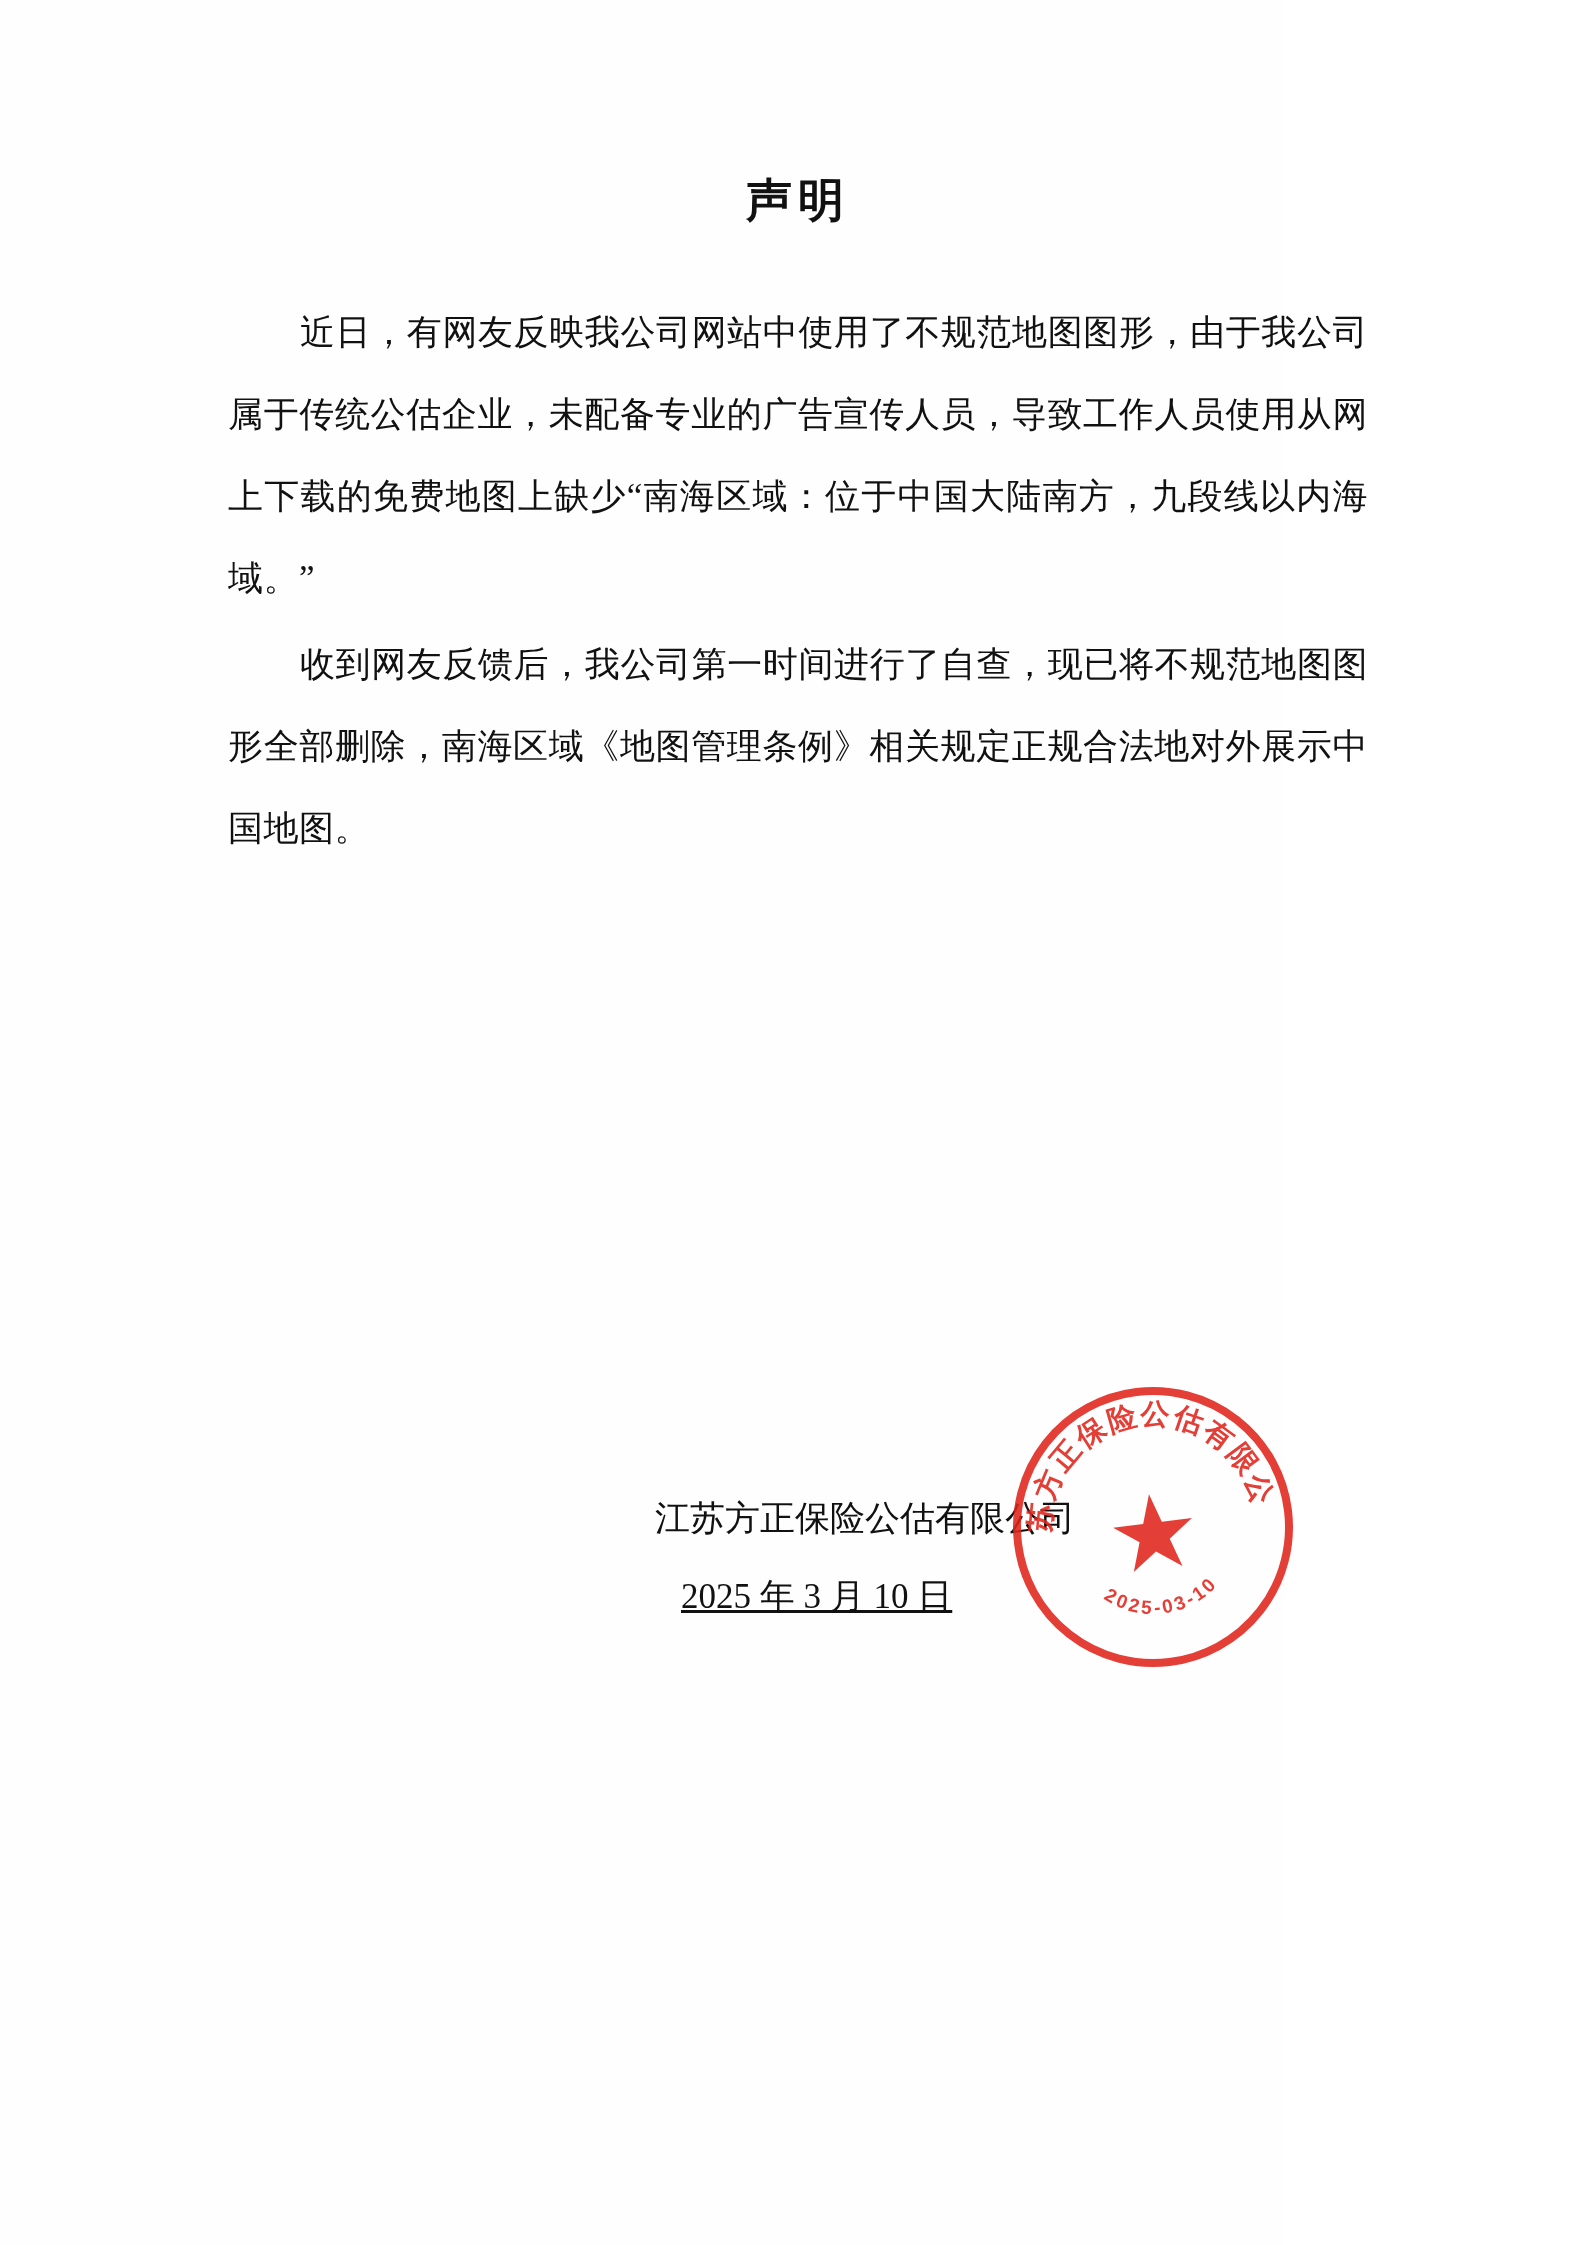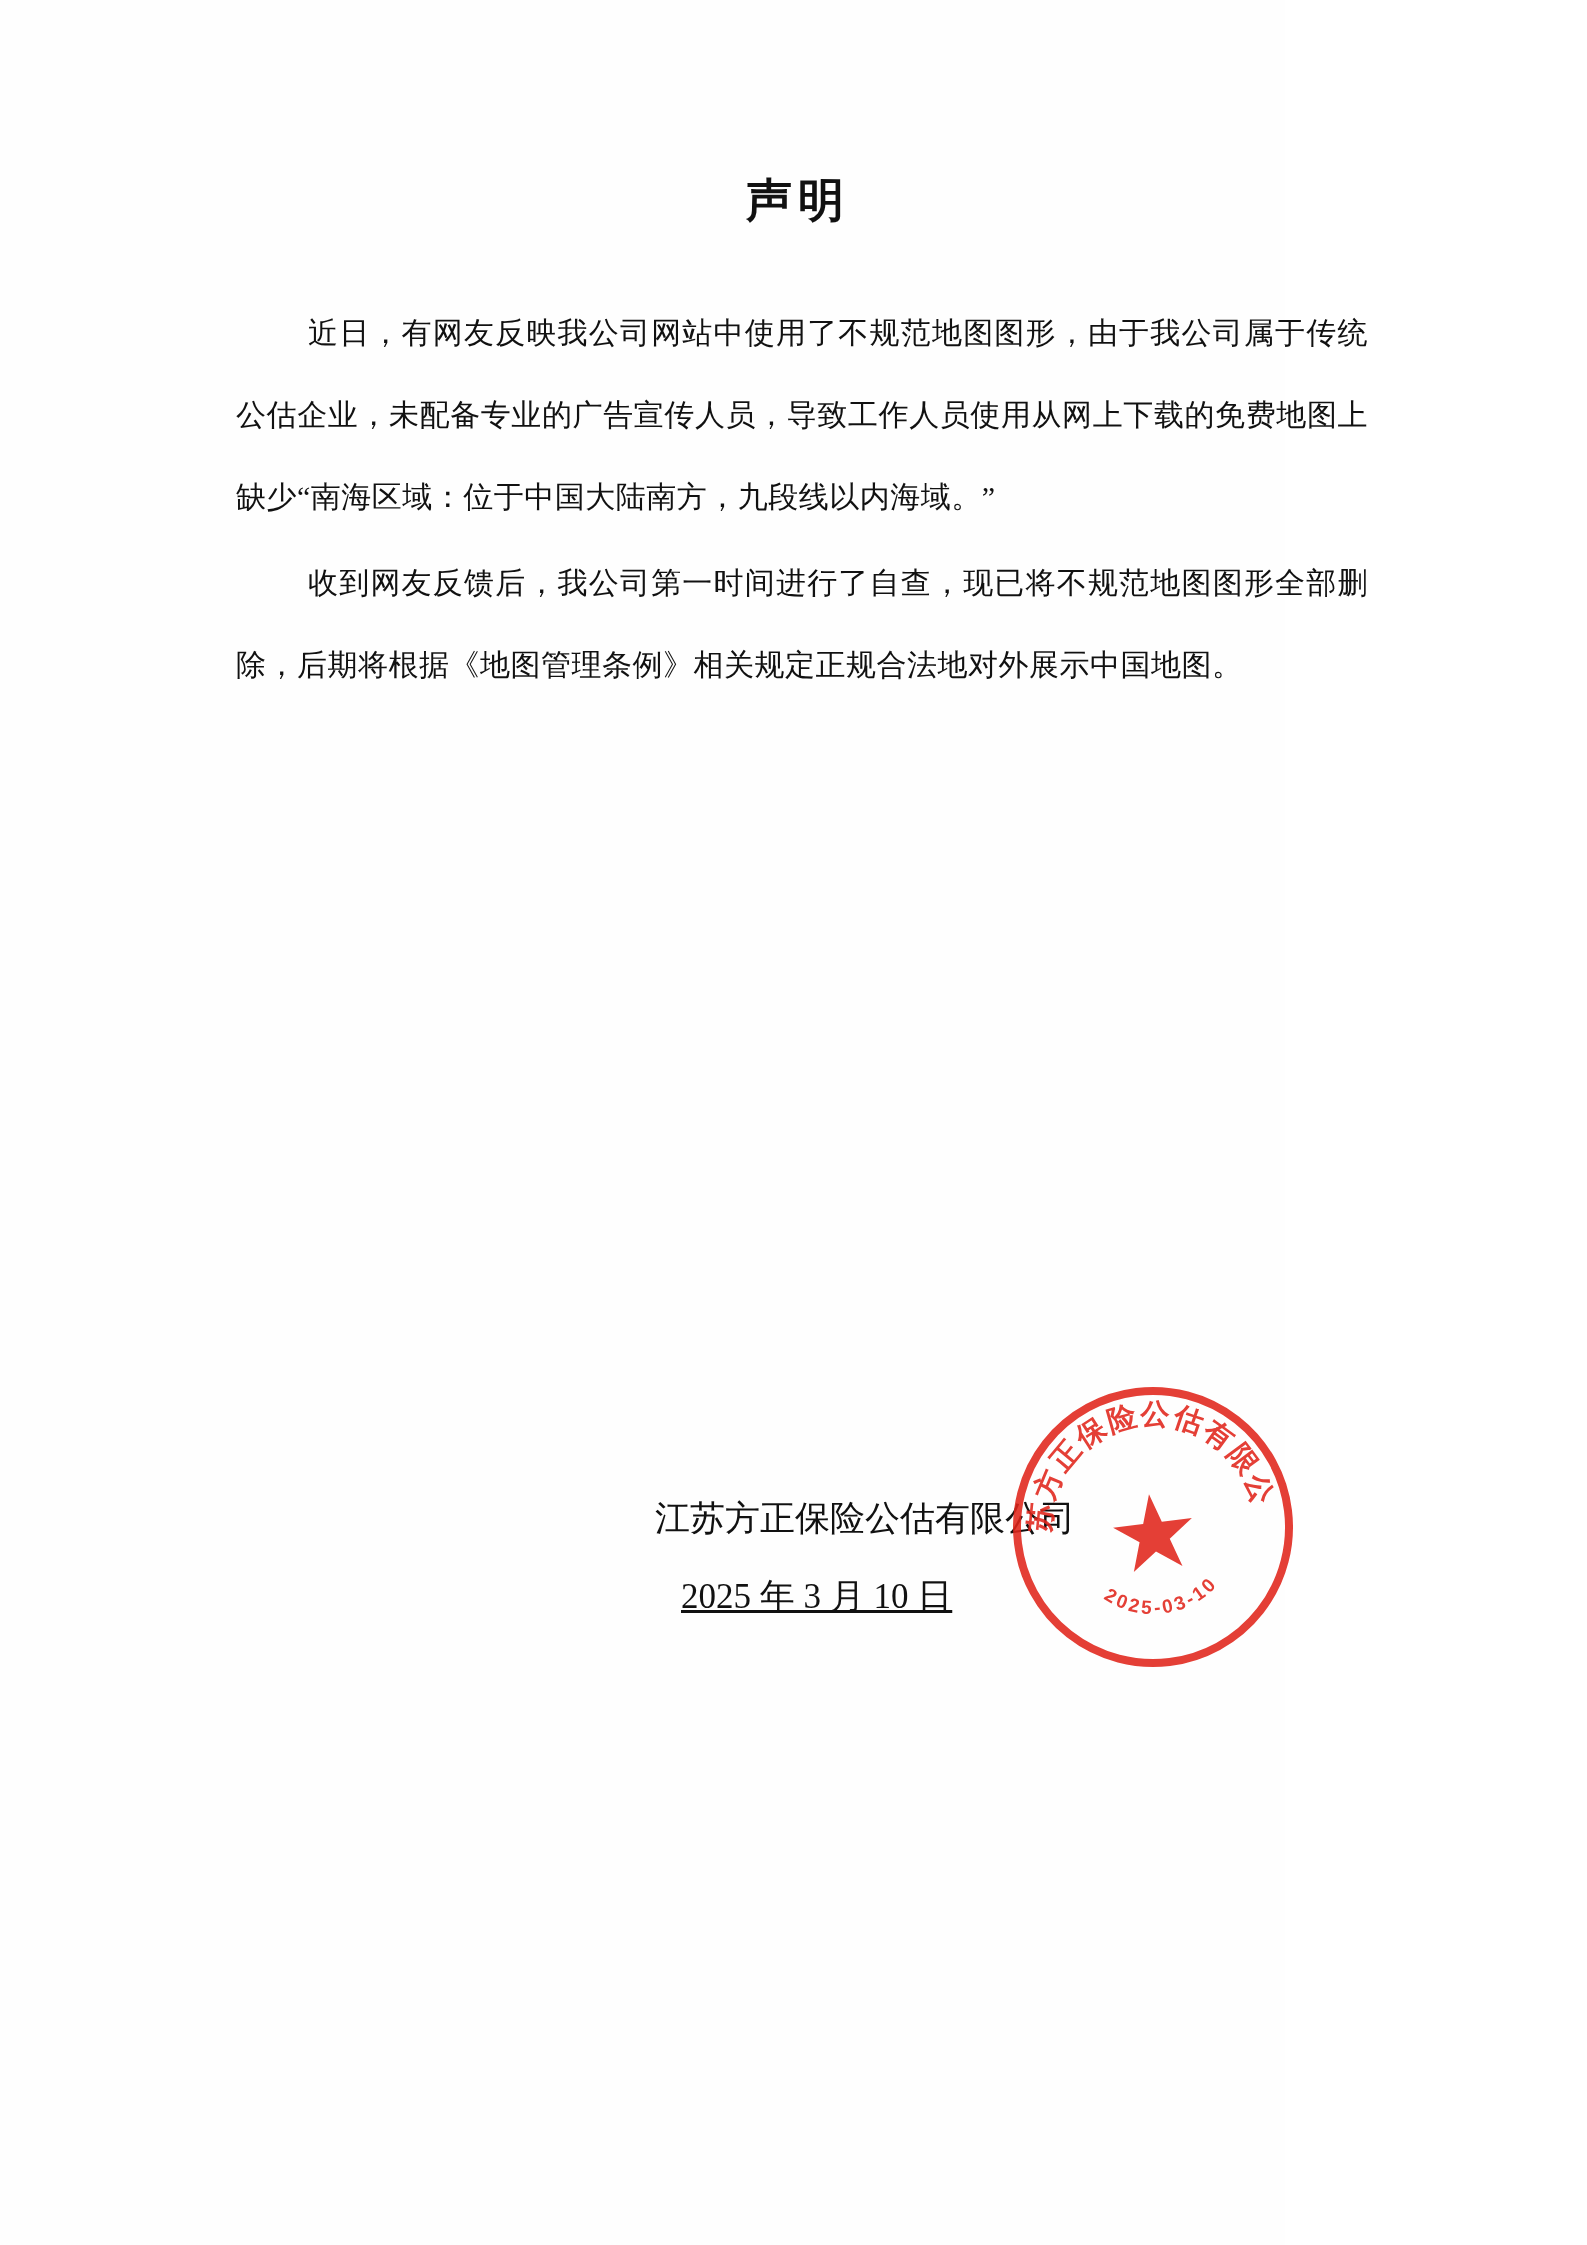--- a/index.html
+++ b/index.html
@@ -35,24 +35,24 @@
   .doc-title {
     text-align: center;
     font-size: 46px;
     font-weight: bold;
     letter-spacing: 6px;
     margin: 0 0 60px 0;
     font-family: "Liberation Serif", "DejaVu Serif", serif;
   }
 
   .para {
-    font-size: 30px;
+    font-size: 35px;
     line-height: 82px;
     text-indent: 72px;
-    margin: 0 0 4px 8px;
+    margin: 0 0 4px 0;
     text-align: justify;
     text-justify: inter-ideograph;
     letter-spacing: 0.5px;
   }
 
   .signature-block {
     position: absolute;
     right: 210px;
     top: 1480px;
     width: 420px;
@@ -98,21 +98,21 @@
 <body>
 
 <div class="page">
 
   <div class="doc-body">
 
     <h1 class="doc-title">声明</h1>
 
     <p class="para">近日，有网友反映我公司网站中使用了不规范地图图形，由于我公司属于传统公估企业，未配备专业的广告宣传人员，导致工作人员使用从网上下载的免费地图上缺少“南海区域：位于中国大陆南方，九段线以内海域。”</p>
 
-    <p class="para">收到网友反馈后，我公司第一时间进行了自查，现已将不规范地图图形全部删除，后期将根据《地图管理条例》相关规定正规合法地对外展示中国地图。</p>
+    <p class="para">收到网友反馈后，我公司第一时间进行了自查，现已将不规范地图图形全部删除，南海区域《地图管理条例》相关规定正规合法地对外展示中国地图。</p>
 
 
   </div>
 
   <div class="signature-block">
     <div class="sign-line">江苏方正保险公估有限公司</div>
     <div class="sign-date">2025 年 3 月 10 日</div>
   </div>
 
   <div class="seal">

